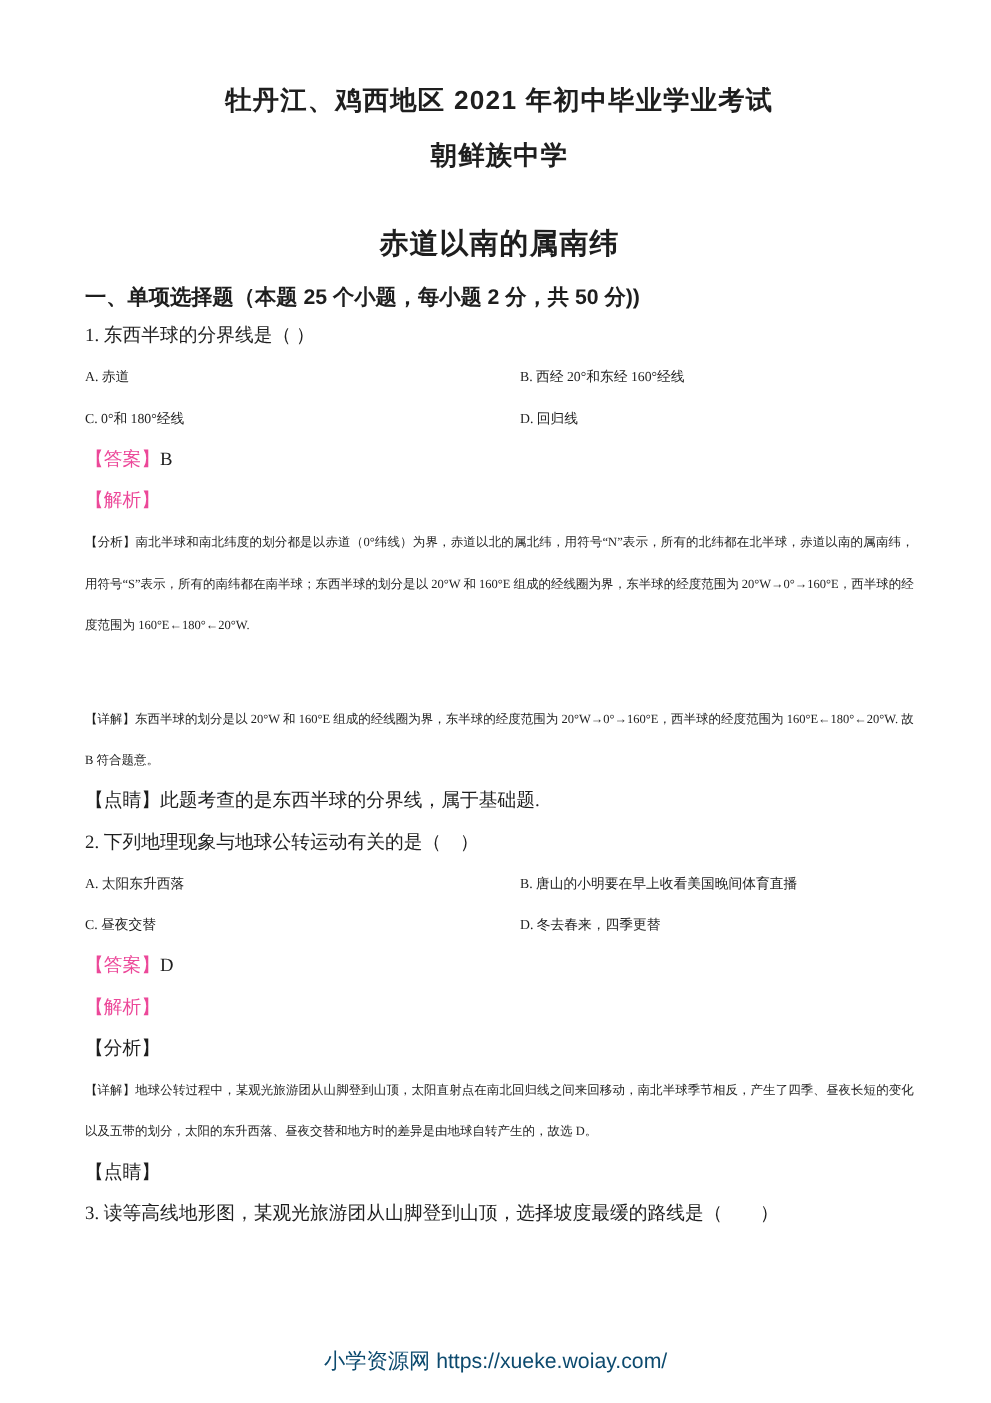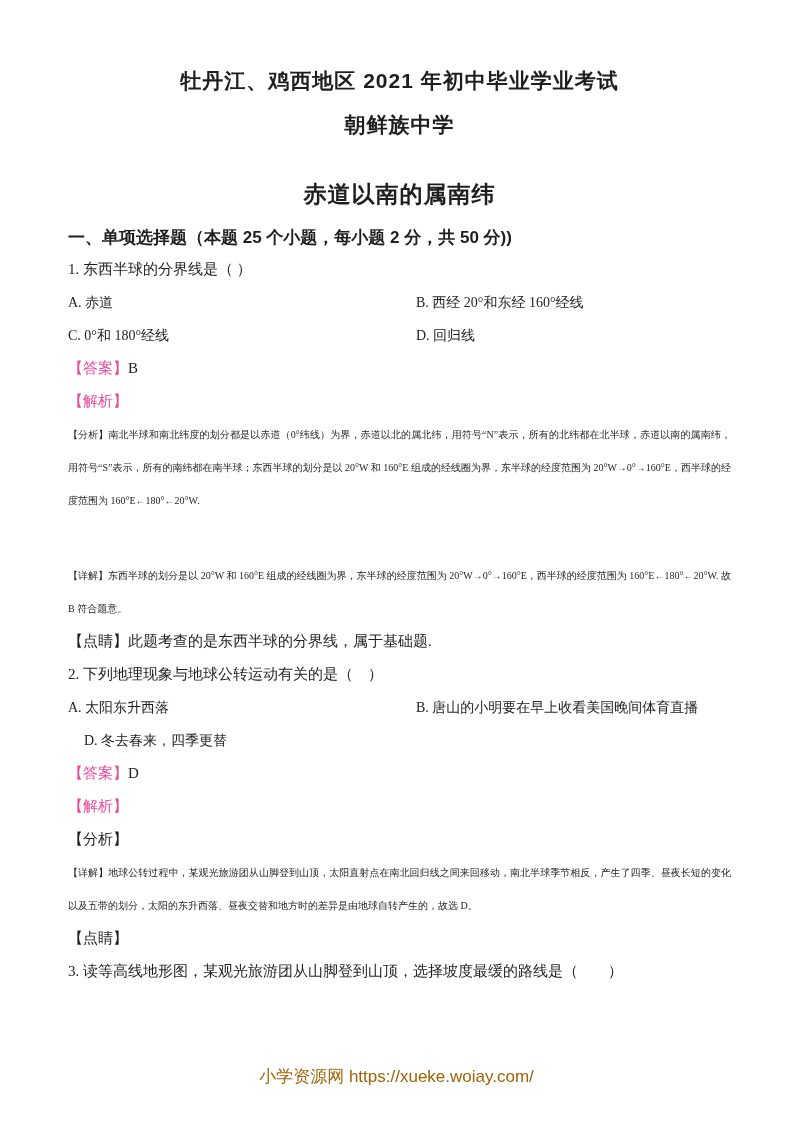--- a/index.html
+++ b/index.html
@@ -35,39 +35,39 @@
   }
   .section-heading {
     margin-top: 13px;
     font-family: "Liberation Sans", "DejaVu Sans", sans-serif;
     font-weight: bold;
     font-size: 17px;
     line-height: 30px;
   }
 
   .line { font-size: 15px; line-height: 33px; }
-  .opt-row { display: flex; font-size: 14px; line-height: 33px; }
+  .opt-row { display: flex; font-size: 11px; line-height: 33px; }
   .opt-row .opt-left { flex: none; width: 332px; }
   .opt-row .opt-right { flex: 1; margin-left: 16px; }
   .para {
     margin: 0;
     font-size: 10px;
     line-height: 33px;
     text-align: justify;
   }
   .gap { height: 42px; }
   .blue { color: #ec4899; }
 
   .footer {
     position: absolute;
-    left: 0; right: 0; bottom: 24px;
+    left: 0; right: 0; bottom: 12px;
     text-align: center;
     font-family: "Liberation Sans", "DejaVu Sans", sans-serif;
     font-size: 17px;
-    color: #a16207;
+    color: #0c4a6e;
   }
 </style>
 </head>
 <body>
 
 <div class="page">
   <div class="content">
 
     <div class="doc-title">牡丹江、鸡西地区 2021 年初中毕业学业考试</div>
     <div class="doc-title school">朝鲜族中学</div>
@@ -93,20 +93,21 @@
     <div class="gap"></div>
     <p class="para">【详解】东西半球的划分是以 20°W 和 160°E 组成的经线圈为界，东半球的经度范围为 20°W→0°→160°E，西半球的经度范围为 160°E←180°←20°W. 故 B 符合题意。</p>
     <div class="line">【点睛】此题考查的是东西半球的分界线，属于基础题.</div>
 
     <div class="line">2. 下列地理现象与地球公转运动有关的是（　）</div>
     <div class="opt-row">
       <span class="opt-left">A. 太阳东升西落</span>
       <span class="opt-right">B. 唐山的小明要在早上收看美国晚间体育直播</span>
     </div>
     <div class="opt-row">
+      <span class="opt-left">C. 昼夜交替</span>
       <span class="opt-right">D. 冬去春来，四季更替</span>
     </div>
     <div class="line">
       <span class="blue">【答案】</span><span>D</span>
     </div>
     <div class="line">
       <span class="blue">【解析】</span>
     </div>
     <div class="line">
       <span>【分析】</span>

